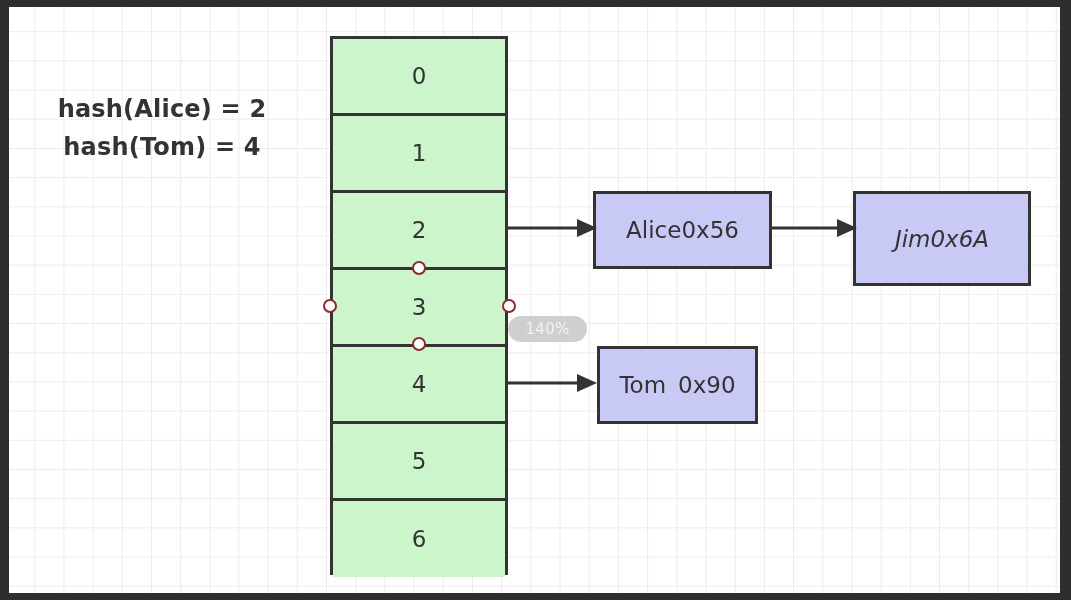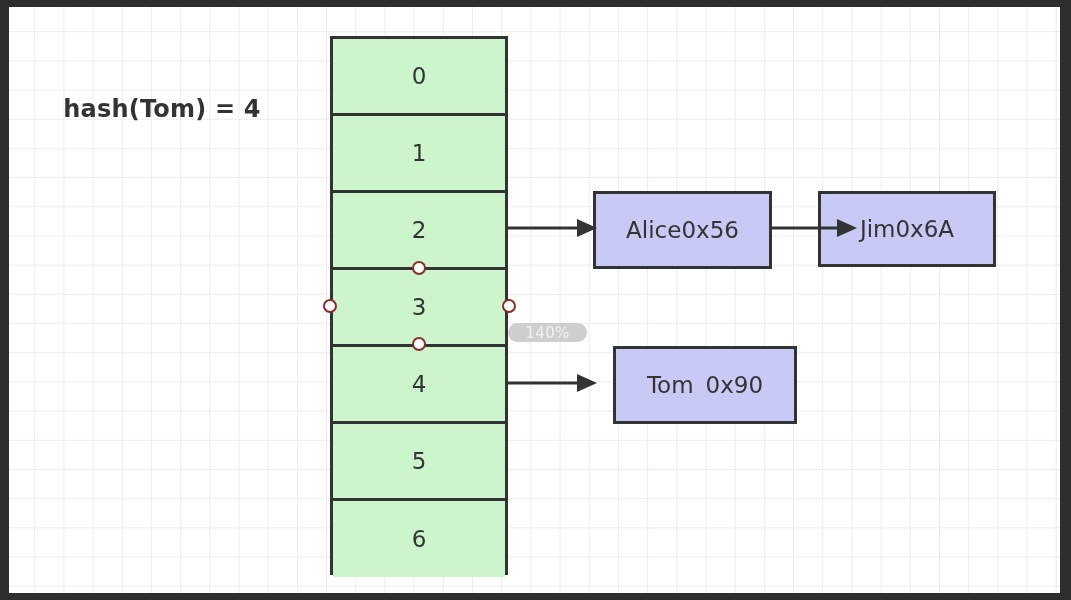--- a/index.html
+++ b/index.html
@@ -118,62 +118,62 @@
     background: #c9c9f5;
     display: flex;
     flex-direction: row;
     align-items: center;
     justify-content: center;
     color: #333333;
     font-size: 23px;
     line-height: 32px;
   }
   #node-alice { left: 585px; top: 185px; width: 179px; height: 78px; }
-  #node-jim   { left: 810px; top: 185px; width: 178px; height: 76px; }
-  #node-tom   { left: 605px; top: 340px; width: 184px; height: 78px; gap: 12px; }
+  #node-jim   { left: 845px; top: 185px; width: 178px; height: 95px; font-style: italic; }
+  #node-tom   { left: 589px; top: 340px; width: 161px; height: 78px; gap: 12px; }
   .node-line { display: block; }
 
   
   .arrow {
     position: absolute;
     height: 20px;
     z-index: 20;
   }
   #arrow-bucket2-alice { left: 499px; top: 212px; width: 90px; }
   #arrow-alice-jim     { left: 761px; top: 212px; width: 88px; }
   #arrow-bucket4-tom   { left: 499px; top: 367px; width: 90px; }
   .arrow svg { display: block; }
 
   
   #zoom-badge {
     position: absolute;
     left: 500px;
     top: 310px;
     width: 79px;
-    height: 19px;
+    height: 26px;
     border-radius: 15px;
     background: #cfcfcf;
     color: #f2f2f2;
     font-size: 15px;
     display: flex;
     align-items: center;
     justify-content: center;
     z-index: 25;
     letter-spacing: 0.3px;
-    margin-top: 7px;
   }
 </style>
 </head>
 <body>
 
 <div id="canvas-root">
 
   <div id="grid-canvas">
 
     <div id="hash-legend">
+      <span class="hash-line">hash(Alice) = 2</span>
       <span class="hash-line">hash(Tom) = 4</span>
     </div>
 
     <div id="bucket-table">
       <div class="bucket-cell">0</div>
       <div class="bucket-cell">1</div>
       <div class="bucket-cell">2</div>
       <div class="bucket-cell">3</div>
       <div class="bucket-cell">4</div>
       <div class="bucket-cell">5</div>

